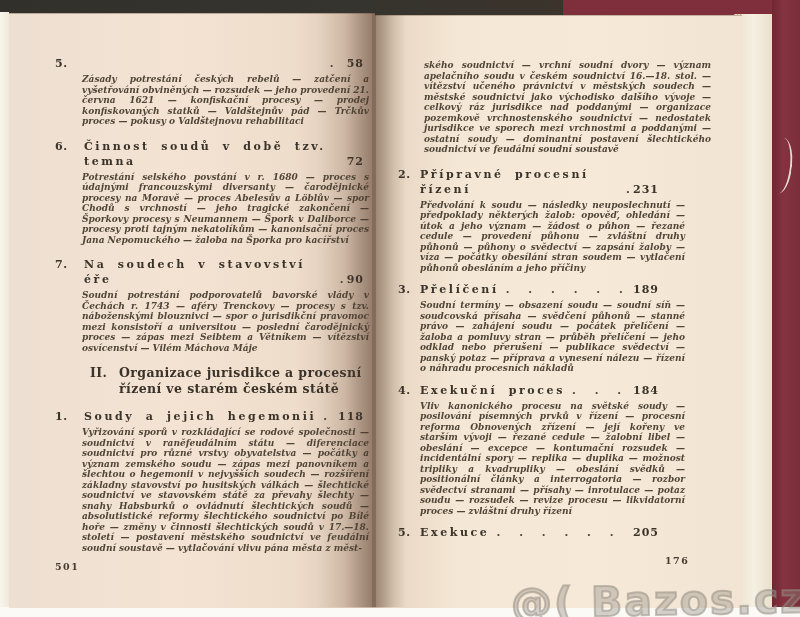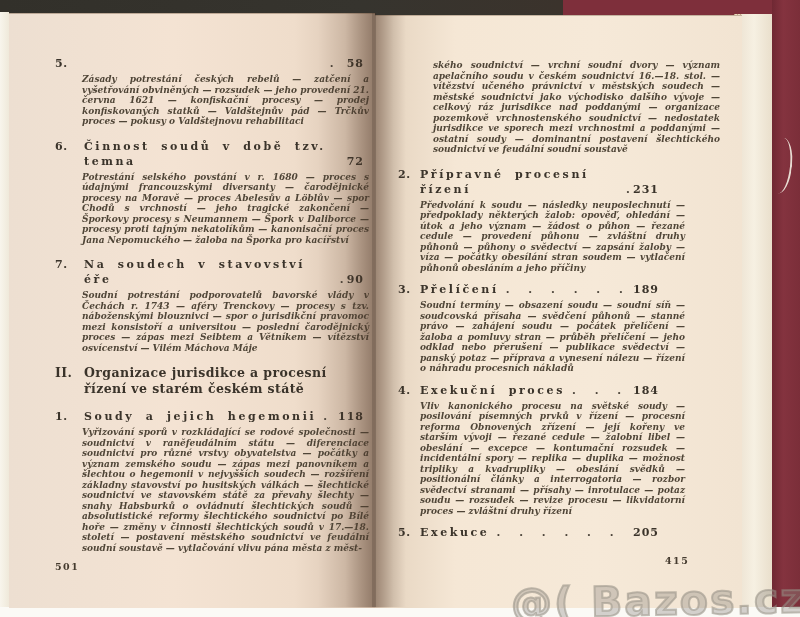--- a/index.html
+++ b/index.html
@@ -50,24 +50,24 @@
   .right .toc-num{width:22px;}
   .toc-title{letter-spacing:2.6px;word-spacing:5px;}
   .toc-dots{flex:1;white-space:nowrap;overflow:hidden;text-align:right;
       letter-spacing:6px;word-spacing:3px;padding:0 7px;color:#4a4238;}
   .toc-page{flex:none;letter-spacing:1px;}
 
   .annotation{font-style:italic;font-weight:bold;font-size:9px;line-height:10.5px;
       color:#4f4537;text-align:justify;margin:0 0 12px 0;}
   .left .annotation{margin-left:27px;width:287px;margin-bottom:12px;}
   .right .annotation{margin-left:22px;width:265px;margin-bottom:9px;}
-  .right .continuation{margin-left:35px;width:287px;margin-bottom:12px;}
+  .right .continuation{margin-left:26px;width:287px;margin-bottom:12px;}
 
   .section-heading{display:flex;color:#3a332a;font-weight:bold;font-size:12.5px;
-      line-height:16px;letter-spacing:0.4px;margin-bottom:12px;width:312px;}
+      line-height:16px;letter-spacing:0.4px;margin-bottom:12px;width:312px;margin-left:35px;}
   .section-num{flex:none;width:29px;}
 
   .folio{position:absolute;font-weight:bold;font-size:9.5px;color:#45 3b2f;color:#453b2f;letter-spacing:1.5px;}
   .folio-left{left:46px;bottom:36px;}
   .folio-right{left:290px;bottom:42px;}
 
   
   .watermark{position:absolute;right:-6px;bottom:-8px;
       font-family:"DejaVu Sans",sans-serif;font-weight:bold;font-size:41px;
       letter-spacing:2px;color:rgba(215,208,198,0.10);
@@ -177,21 +177,21 @@
       <div class="toc-entry">
         <div class="toc-row">
           <span class="toc-num">5.</span>
           <span class="toc-title">Exekuce</span>
           <span class="toc-dots">. . . . . . . . .</span>
           <span class="toc-page">205</span>
         </div>
       </div>
 
     </div>
-    <div class="folio folio-right">415</div>
+    <div class="folio folio-right">176</div>
   </div>
 
   <div class="gutter-shade-left"></div>
   <div class="crease"></div>
   <div class="gutter-shade-right"></div>
 
   <div class="thread"></div>
 
   <div class="watermark">@( Bazos.cz</div>
 </div>

